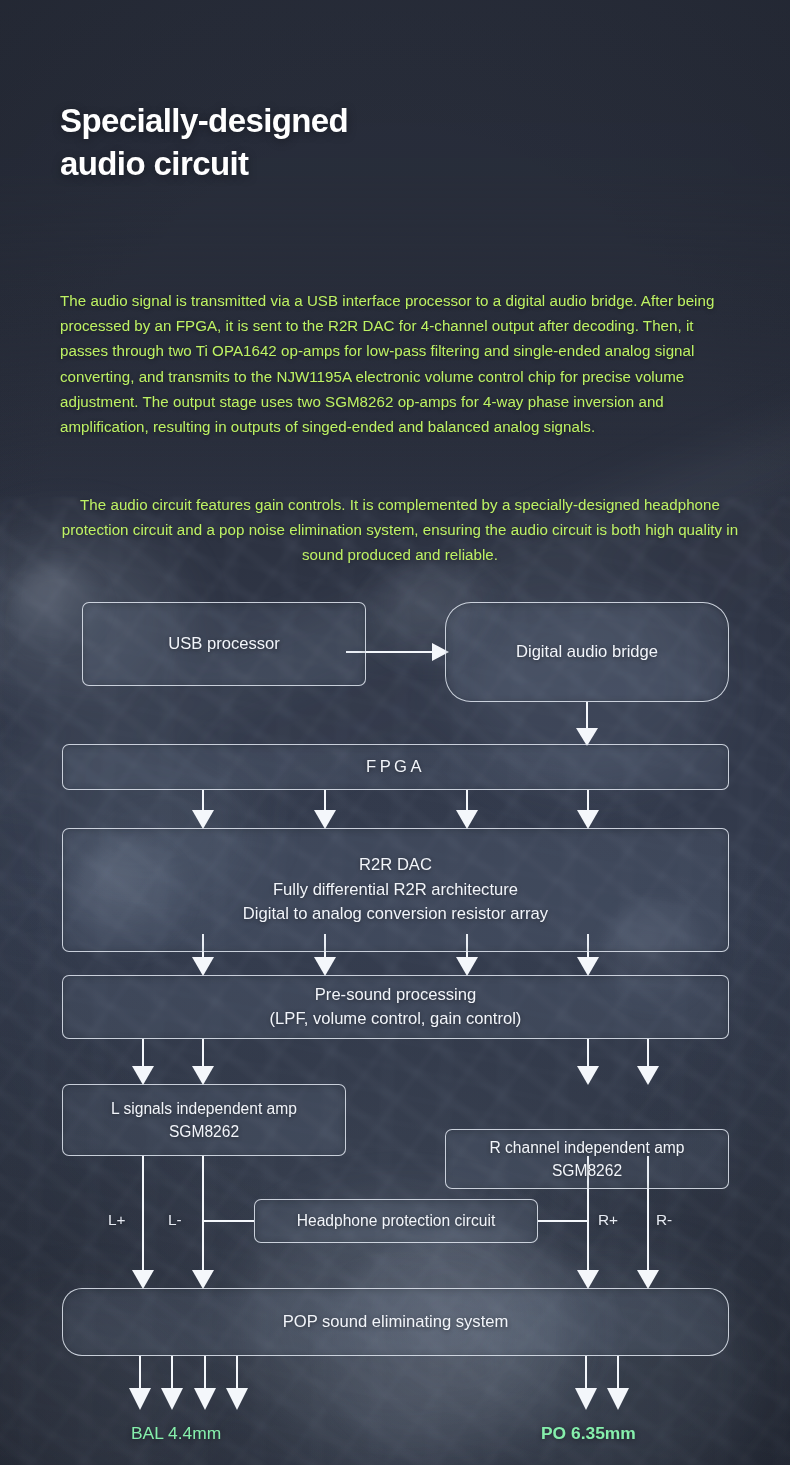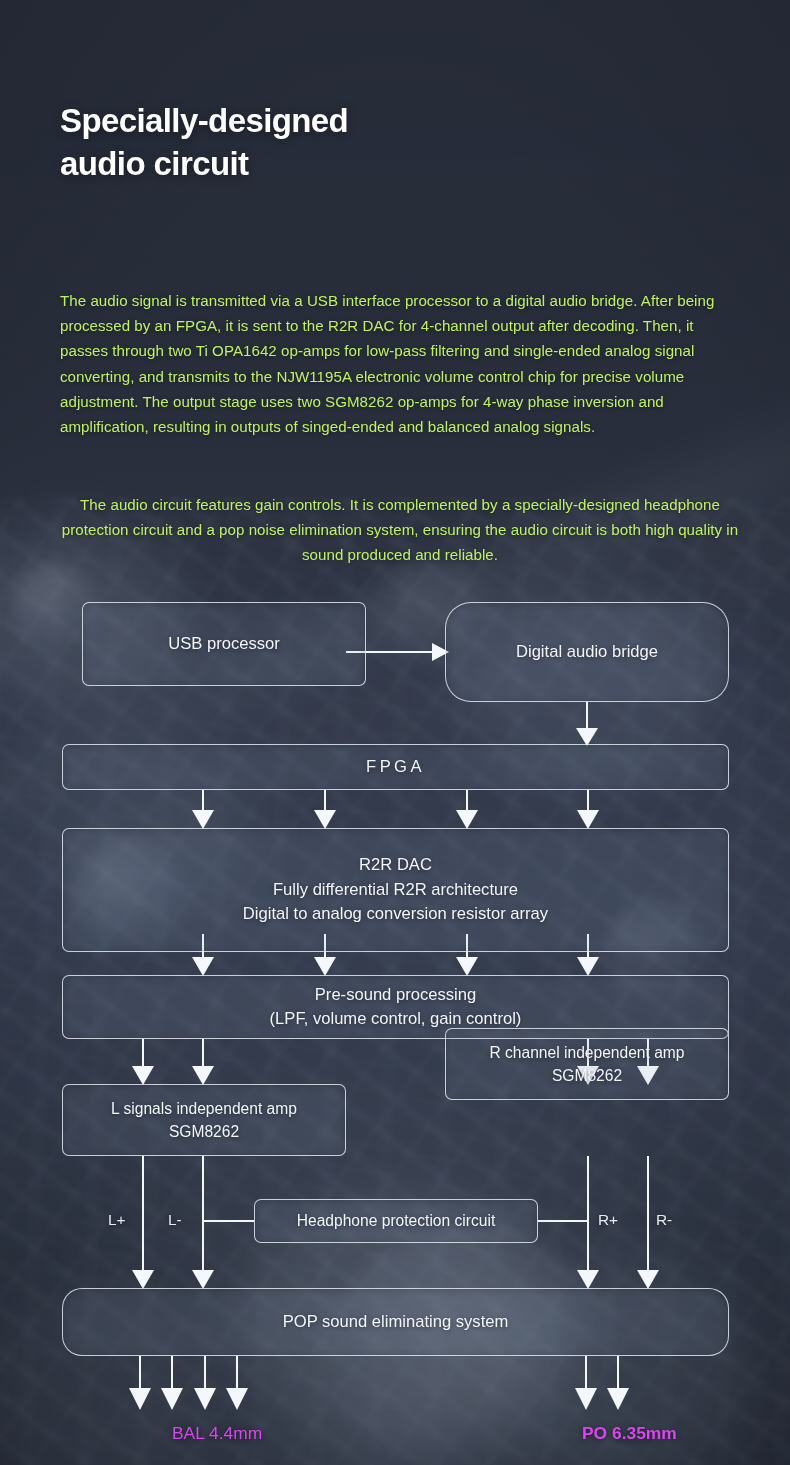--- a/index.html
+++ b/index.html
@@ -84,43 +84,42 @@
   }
   .node.small { font-size:15.6px; line-height:23px; }
   .node .ln { display:block; }
 
   #n-usb      { left:62px;  top:602px;  width:284px; height:84px;margin-left:20px; }
   #n-bridge   { left:445px; top:602px;  width:284px; height:100px;border-radius:26px; }
   #n-fpga     { left:62px;  top:744px;  width:667px; height:46px;  letter-spacing:3.4px; }
   #n-r2rdac   { left:62px;  top:828px;  width:667px; height:124px; }
   #n-presound { left:62px;  top:975px;  width:667px; height:64px;text-align:right;  }
   #n-lamp     { left:62px;  top:1084px; width:284px; height:72px;  }
-  #n-ramp     { left:445px; top:1028px; width:284px; height:72px;  }
+  #n-ramp     { left:445px; top:1129px; width:284px; height:60px;  }
   #n-hpprot   { left:254px; top:1199px; width:284px; height:44px; font-size:15.6px; }
   #n-pop      { left:62px;  top:1288px; width:667px; height:68px;border-radius:20px; }
 
   .edge-label {
     position:absolute;
     font-size:15.4px;
     color:#e7ebf3;
     text-shadow:0 1px 4px rgba(0,0,0,0.5);
     white-space:nowrap;
   }
   #lbl-lp { left:108px; top:1211px; }
   #lbl-lm { left:168px; top:1211px; }
   #lbl-rp { left:598px; top:1211px; }
   #lbl-rm { left:656px; top:1211px; }
 
   .out-label {
     position:absolute;
     font-size:17.4px;
-    color:#d946ef;
+    color:#86efac;
     text-shadow:0 1px 5px rgba(0,0,0,0.5);
     white-space:nowrap;
-    margin-left:41px;
   }
   #out-bal { left:131px; top:1423px; }
   #out-po  { left:541px; top:1423px;font-weight:bold; }
 
   svg#wires { position:absolute; left:0; top:0; width:790px; height:1465px; overflow:visible; }
   svg#wires line, svg#wires path { stroke:#f4f7fb; stroke-width:2.0; fill:none; }
   svg#wires polygon { fill:#f4f7fb; }
 </style>
 </head>
 <body>

